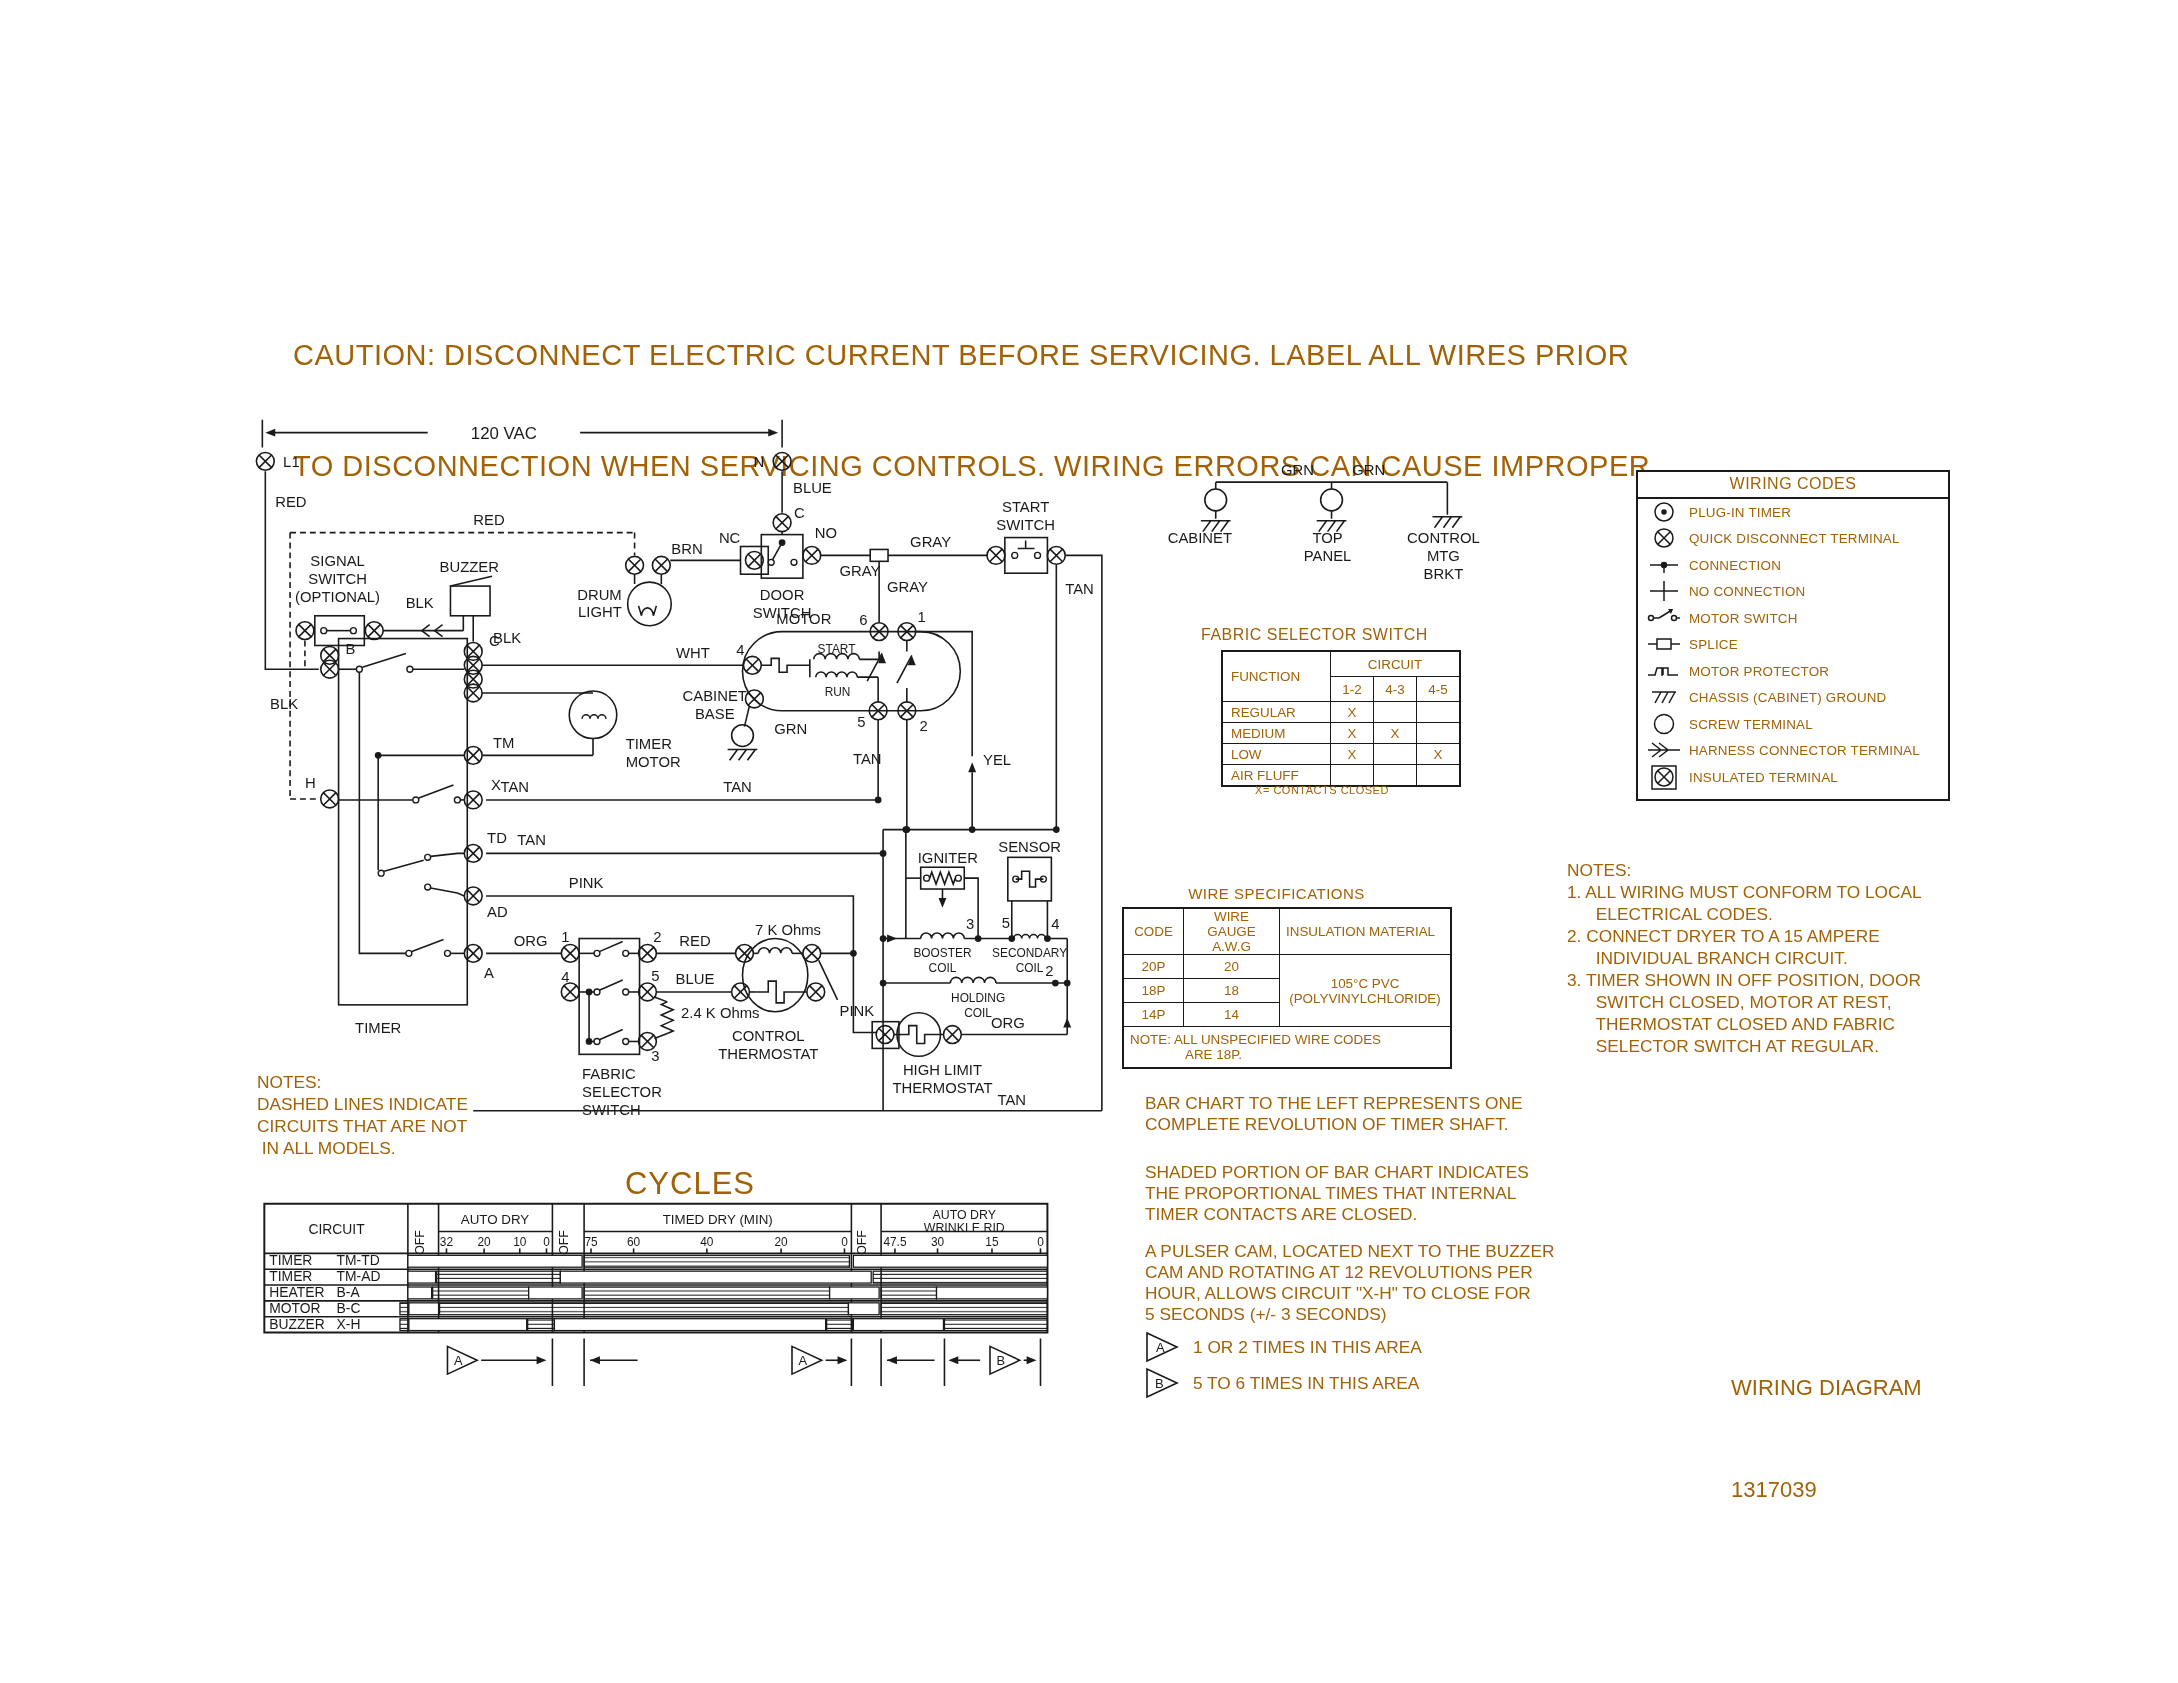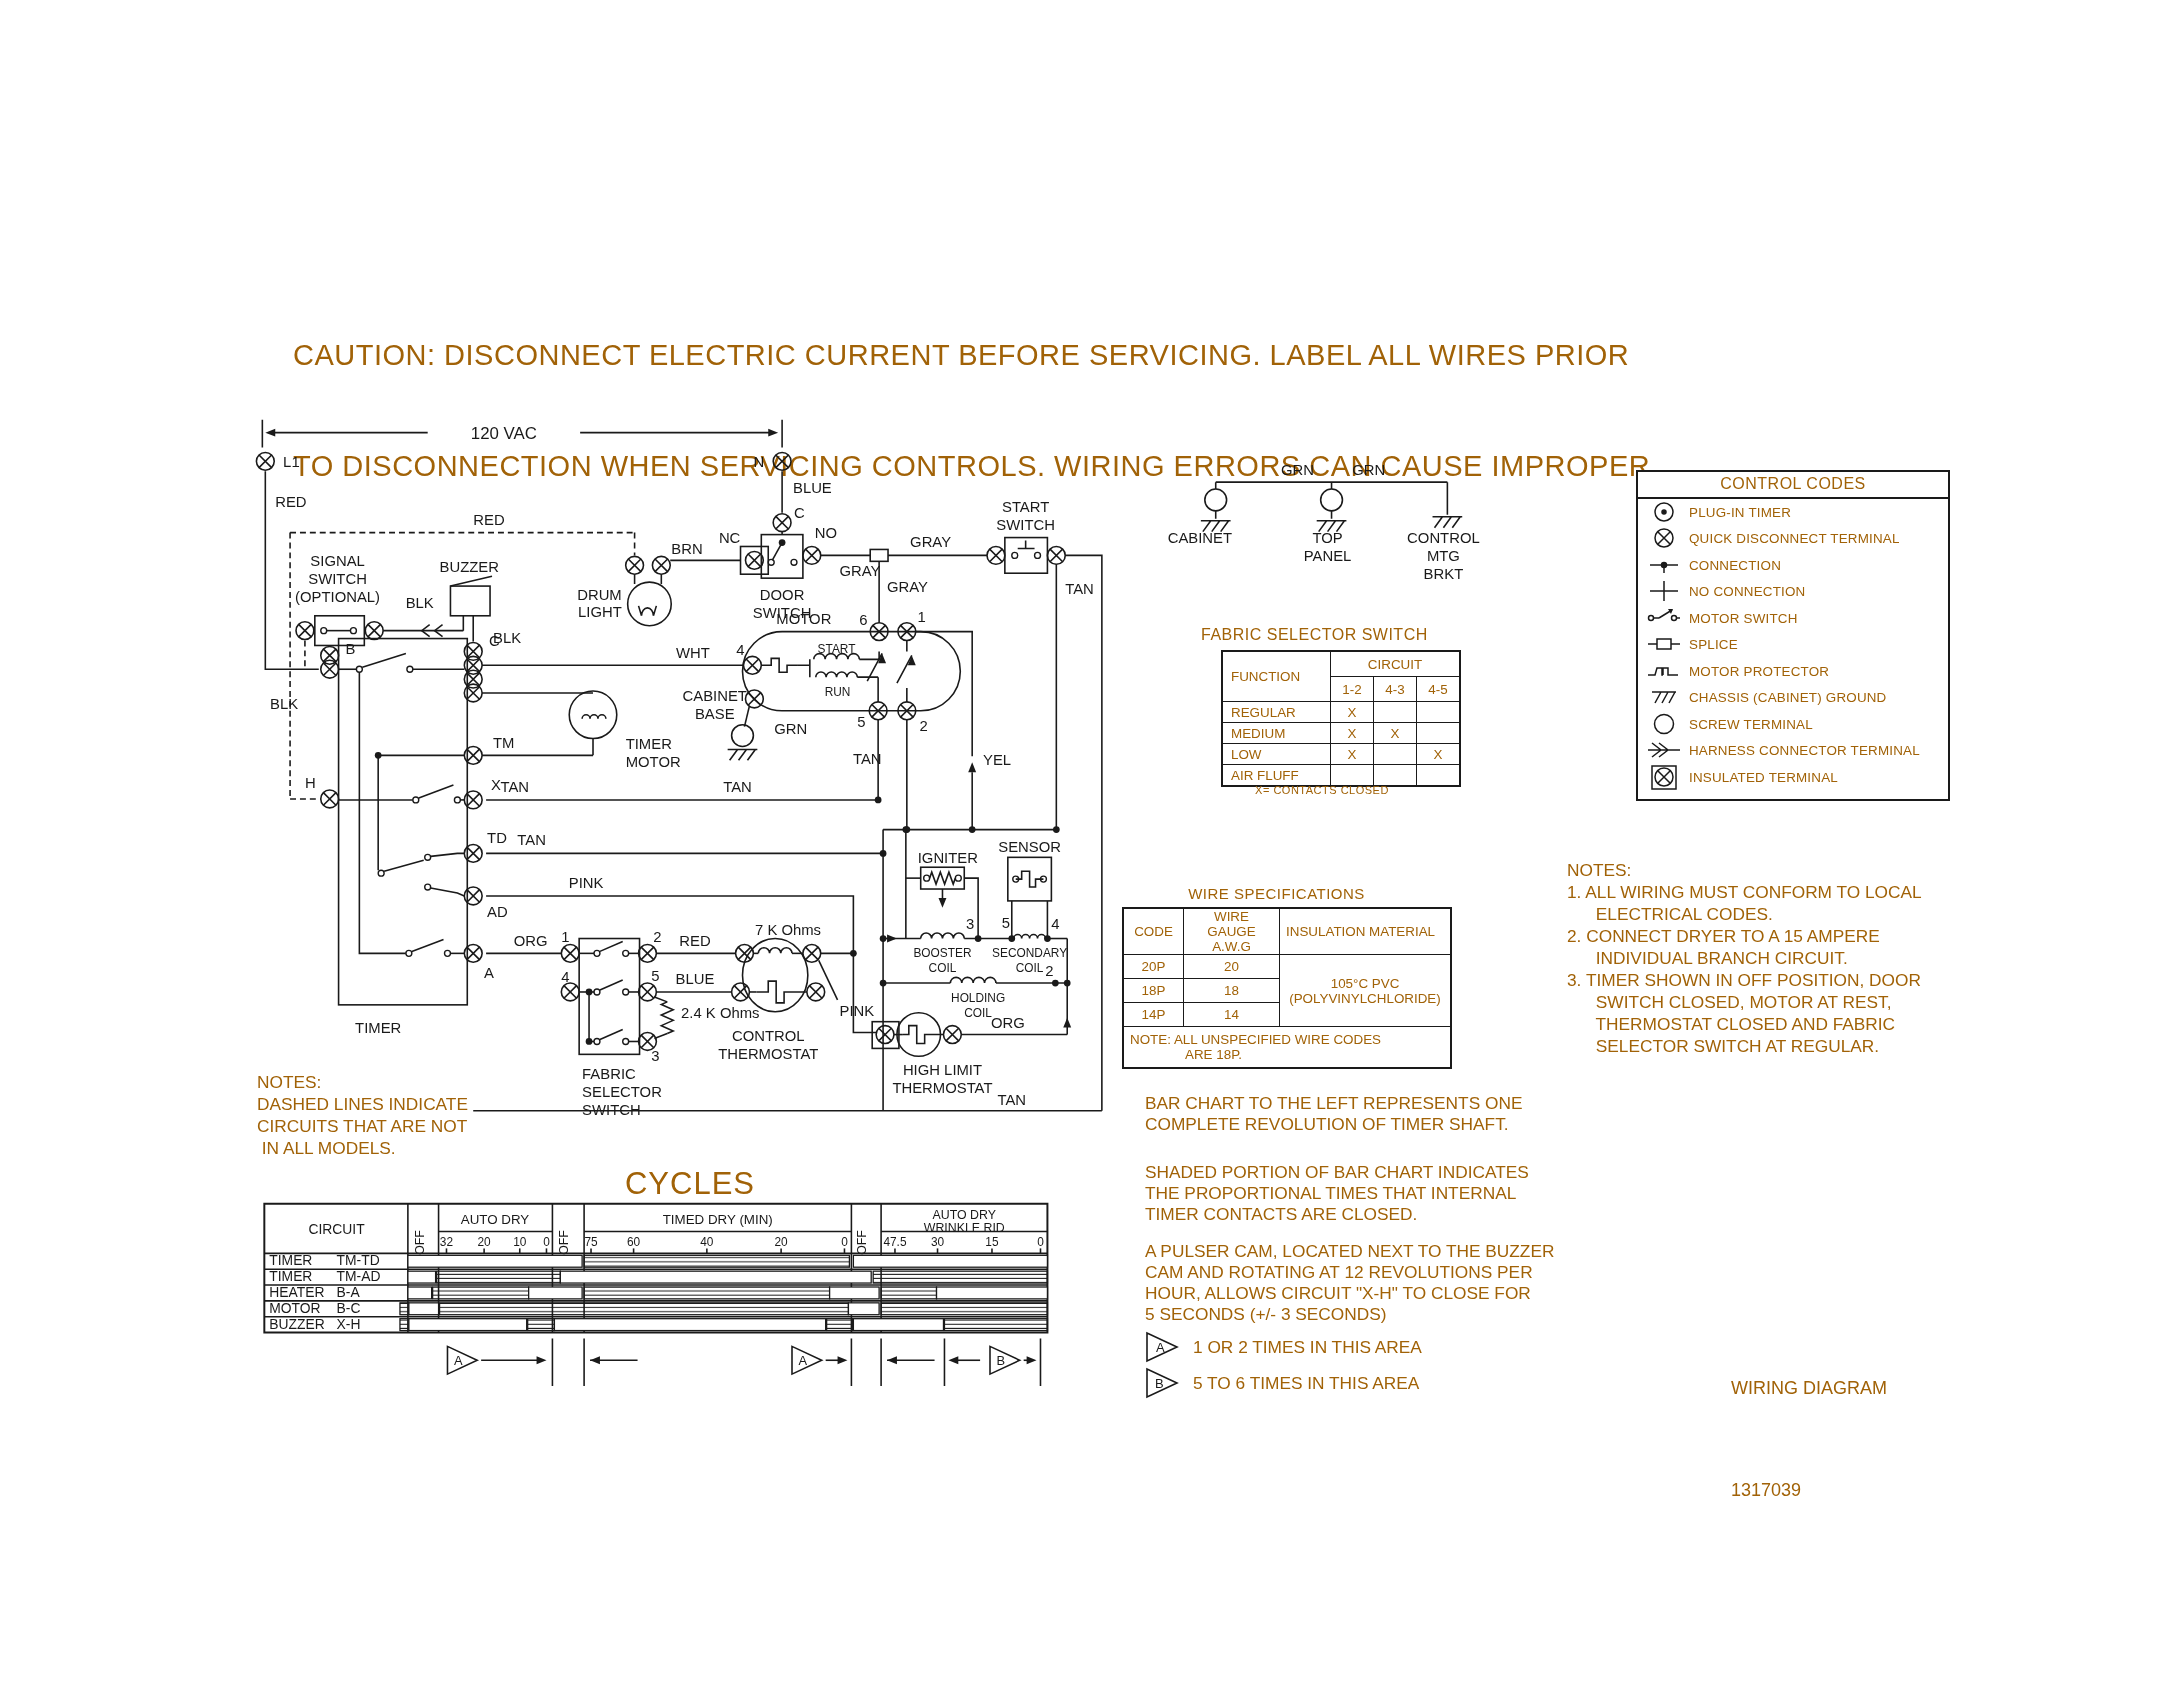--- a/index.html
+++ b/index.html
@@ -1,21 +1,21 @@
 <!DOCTYPE html>
 <html><head>
 <meta charset="utf-8">
 <style>
   html,body{margin:0;padding:0;background:#fff;}
   .page{position:relative;width:2178px;height:1683px;background:#ffffff;overflow:hidden;
         font-family:"Liberation Sans",sans-serif;color:#a16207;}
   .abs{position:absolute;}
   .caution{font-size:29px;line-height:37px;letter-spacing:0.5px;white-space:pre;}
   .cycles-title{font-size:31px;letter-spacing:1px;text-align:center;}
-  .doc-title{font-size:18px;line-height:34px;white-space:pre;}
+  .doc-title{font-size:22px;line-height:34px;white-space:pre;}
   .notes{font-size:17.3px;line-height:22px;white-space:pre;}
   .pulser p{margin:0;font-size:17.3px;line-height:21px;white-space:pre;}
   .pulser .prow{position:absolute;left:0;}
   .leg-box{border:2px solid #1a1a1a;background:#fff;}
   .leg-title{font-size:16px;text-align:center;border-bottom:2px solid #1a1a1a;padding:3px 0 4px 0;letter-spacing:0.5px;}
   .leg-row{display:flex;align-items:center;height:26.5px;}
   .leg-ic{width:51px;display:flex;justify-content:center;flex:0 0 51px;}
   .leg-lb{font-size:13.4px;letter-spacing:0.2px;}
   table.dt{border-collapse:collapse;background:#fff;}
   table.dt td,table.dt th{border:1.6px solid #1a1a1a;font-weight:normal;font-size:13.4px;
@@ -490,21 +490,21 @@
       <text x="952" y="982" text-anchor="middle" font-size="12">COIL</text>
       <text x="1040" y="967" text-anchor="middle" font-size="12">SECONDARY</text>
       <text x="1040" y="982" text-anchor="middle" font-size="12">COIL</text>
       <text x="988" y="1012" text-anchor="middle" font-size="12">HOLDING</text>
       <text x="988" y="1027" text-anchor="middle" font-size="12">COIL</text>
       <text x="1018" y="1038" text-anchor="middle" font-size="15">ORG</text>
       <text x="1022" y="1116" text-anchor="middle" font-size="15">TAN</text>
     </svg>
 
   <div class="abs leg-box" style="left:1636px;top:470px;width:310px;height:327px;">
-    <div class="leg-title">CONTROL CODES</div>
+    <div class="leg-title">WIRING CODES</div>
     <div id="legend-rows">
         <div class="leg-row">
           <span class="leg-ic">
             <svg width="36" height="27" viewBox="0 0 36 27">
               <circle cx="18" cy="13" r="9" stroke="#1a1a1a" stroke-width="1.5" fill="none"></circle>
               <circle cx="18" cy="13" r="2" stroke="#1a1a1a" stroke-width="1.5" fill="#1a1a1a"></circle>
             </svg>
           </span>
           <span class="leg-lb">PLUG-IN TIMER</span>
         </div>

